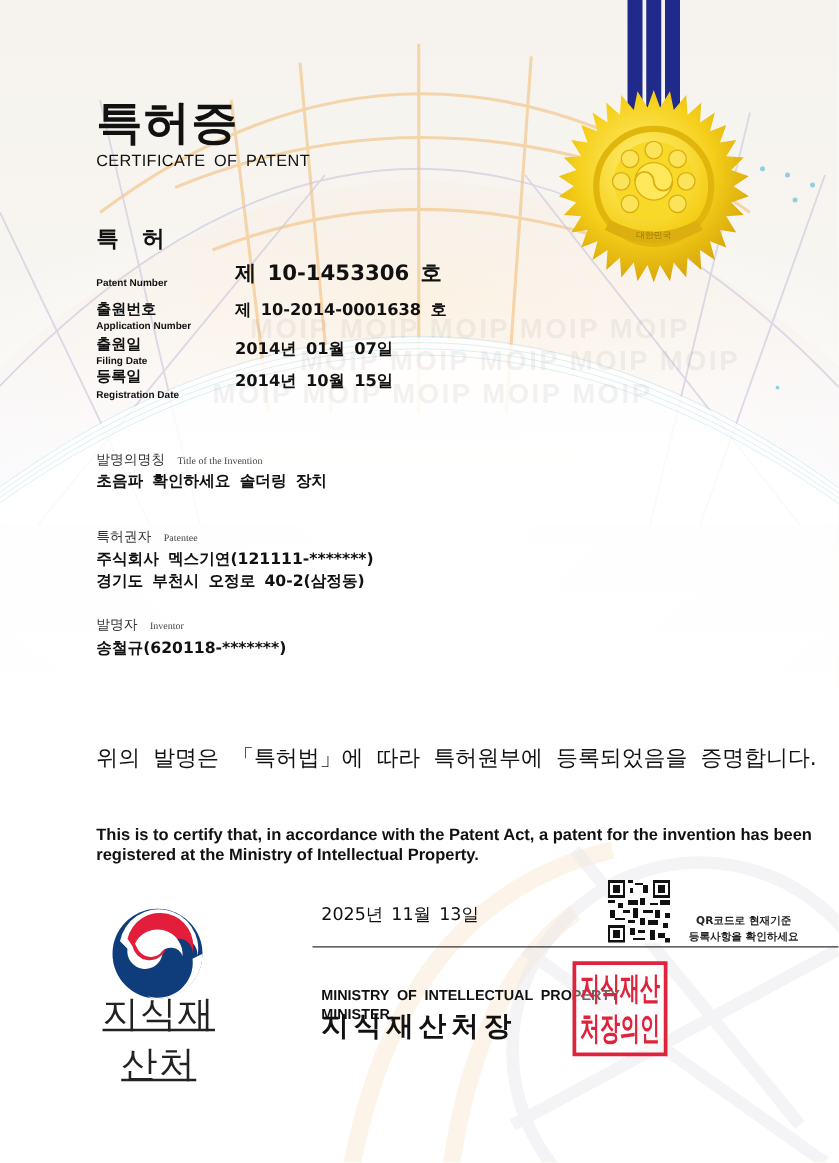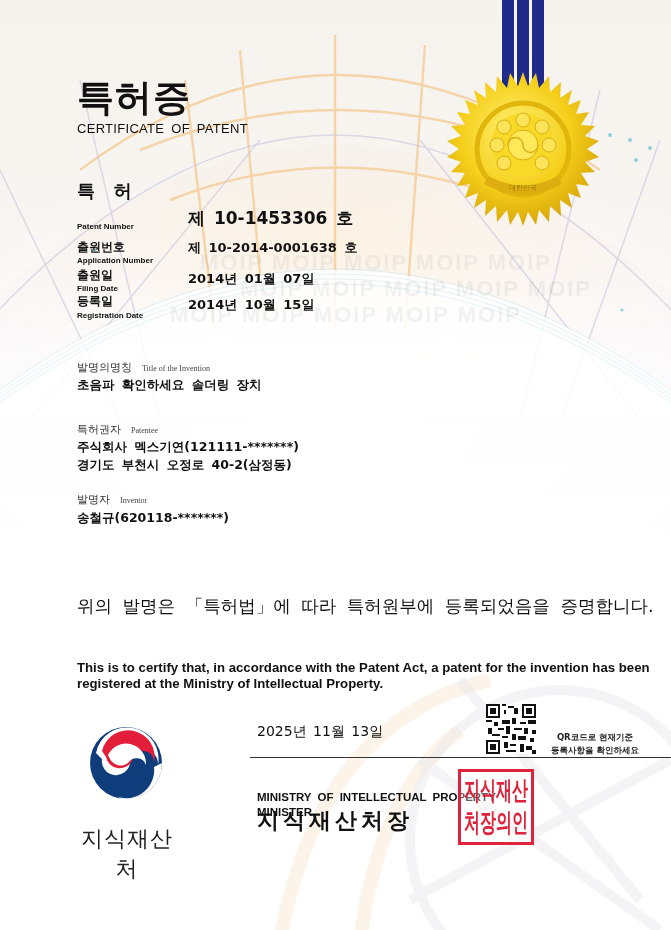--- a/index.html
+++ b/index.html
@@ -52,21 +52,21 @@
   .field-value.big { font-size: 17px; margin-top: 28px; }
 
   .sec-label { position: absolute; left: 77px; font-size: 11px; color: #333; }
   .sec-label small { font-family: Liberation Serif, serif; font-size: 8px; margin-left: 10px; color: #444; }
   .sec-value { position: absolute; left: 77px; font-size: 12.5px; font-weight: bold; word-spacing: 3px; }
 
   .cert-ko { position: absolute; left: 77px; top: 594px; font-size: 17.5px; word-spacing: 5px; }
   .cert-en { position: absolute; left: 77px; top: 624px; width: 580px; font-family: "Liberation Sans", sans-serif; font-size: 13.2px; font-weight: bold; line-height: 16px; margin-top: 36px; }
 
   .kipo-logo { position: absolute; left: 88px; top: 725px; width: 76px; height: 76px; }
-  .kipo-name-ko { position: absolute; left: 72px; top: 824px; width: 110px; text-align: center; font-size: 22px; letter-spacing: 1px; color: #222; }
+  .kipo-name-ko { position: absolute; left: 72px; top: 792px; width: 110px; text-align: center; font-size: 29px; letter-spacing: 1px; color: #222; text-decoration: underline; }
   .kipo-name-en { position: absolute; left: 58px; top: 848px; width: 138px; text-align: center; font-family: "Liberation Sans", sans-serif; font-size: 11.5px; line-height: 15px; color: #333; }
 
   .issue-date { position: absolute; left: 257px; top: 723px; font-size: 14px; word-spacing: 2px; }
   .qr { position: absolute; left: 486px; top: 704px; width: 50px; height: 50px; }
   .qr-note { position: absolute; left: 545px; top: 731px; width: 100px; text-align: center; font-size: 8.5px; line-height: 13px; font-weight: bold; color: #222; }
   .sign-rule { position: absolute; left: 250px; top: 757px; width: 421px; height: 0; border-top: 1.5px solid #333; }
   .minister-ko { position: absolute; left: 257px; top: 762px; font-size: 22px; font-weight: bold; letter-spacing: 4px; margin-top: 44px; }
   .minister-en { position: absolute; left: 257px; top: 790px; font-family: "Liberation Sans", sans-serif; font-size: 11.5px; font-weight: bold; line-height: 15px; word-spacing: 3px; }
   .seal { position: absolute; left: 458px; top: 769px; width: 76px; height: 76px; border: 3px solid #e0233c; background: rgba(255,255,255,0.35);
     display: grid; grid-template-columns: repeat(4, 1fr); grid-template-rows: 1fr 1fr; align-items: center; justify-items: center; padding: 3px; }

